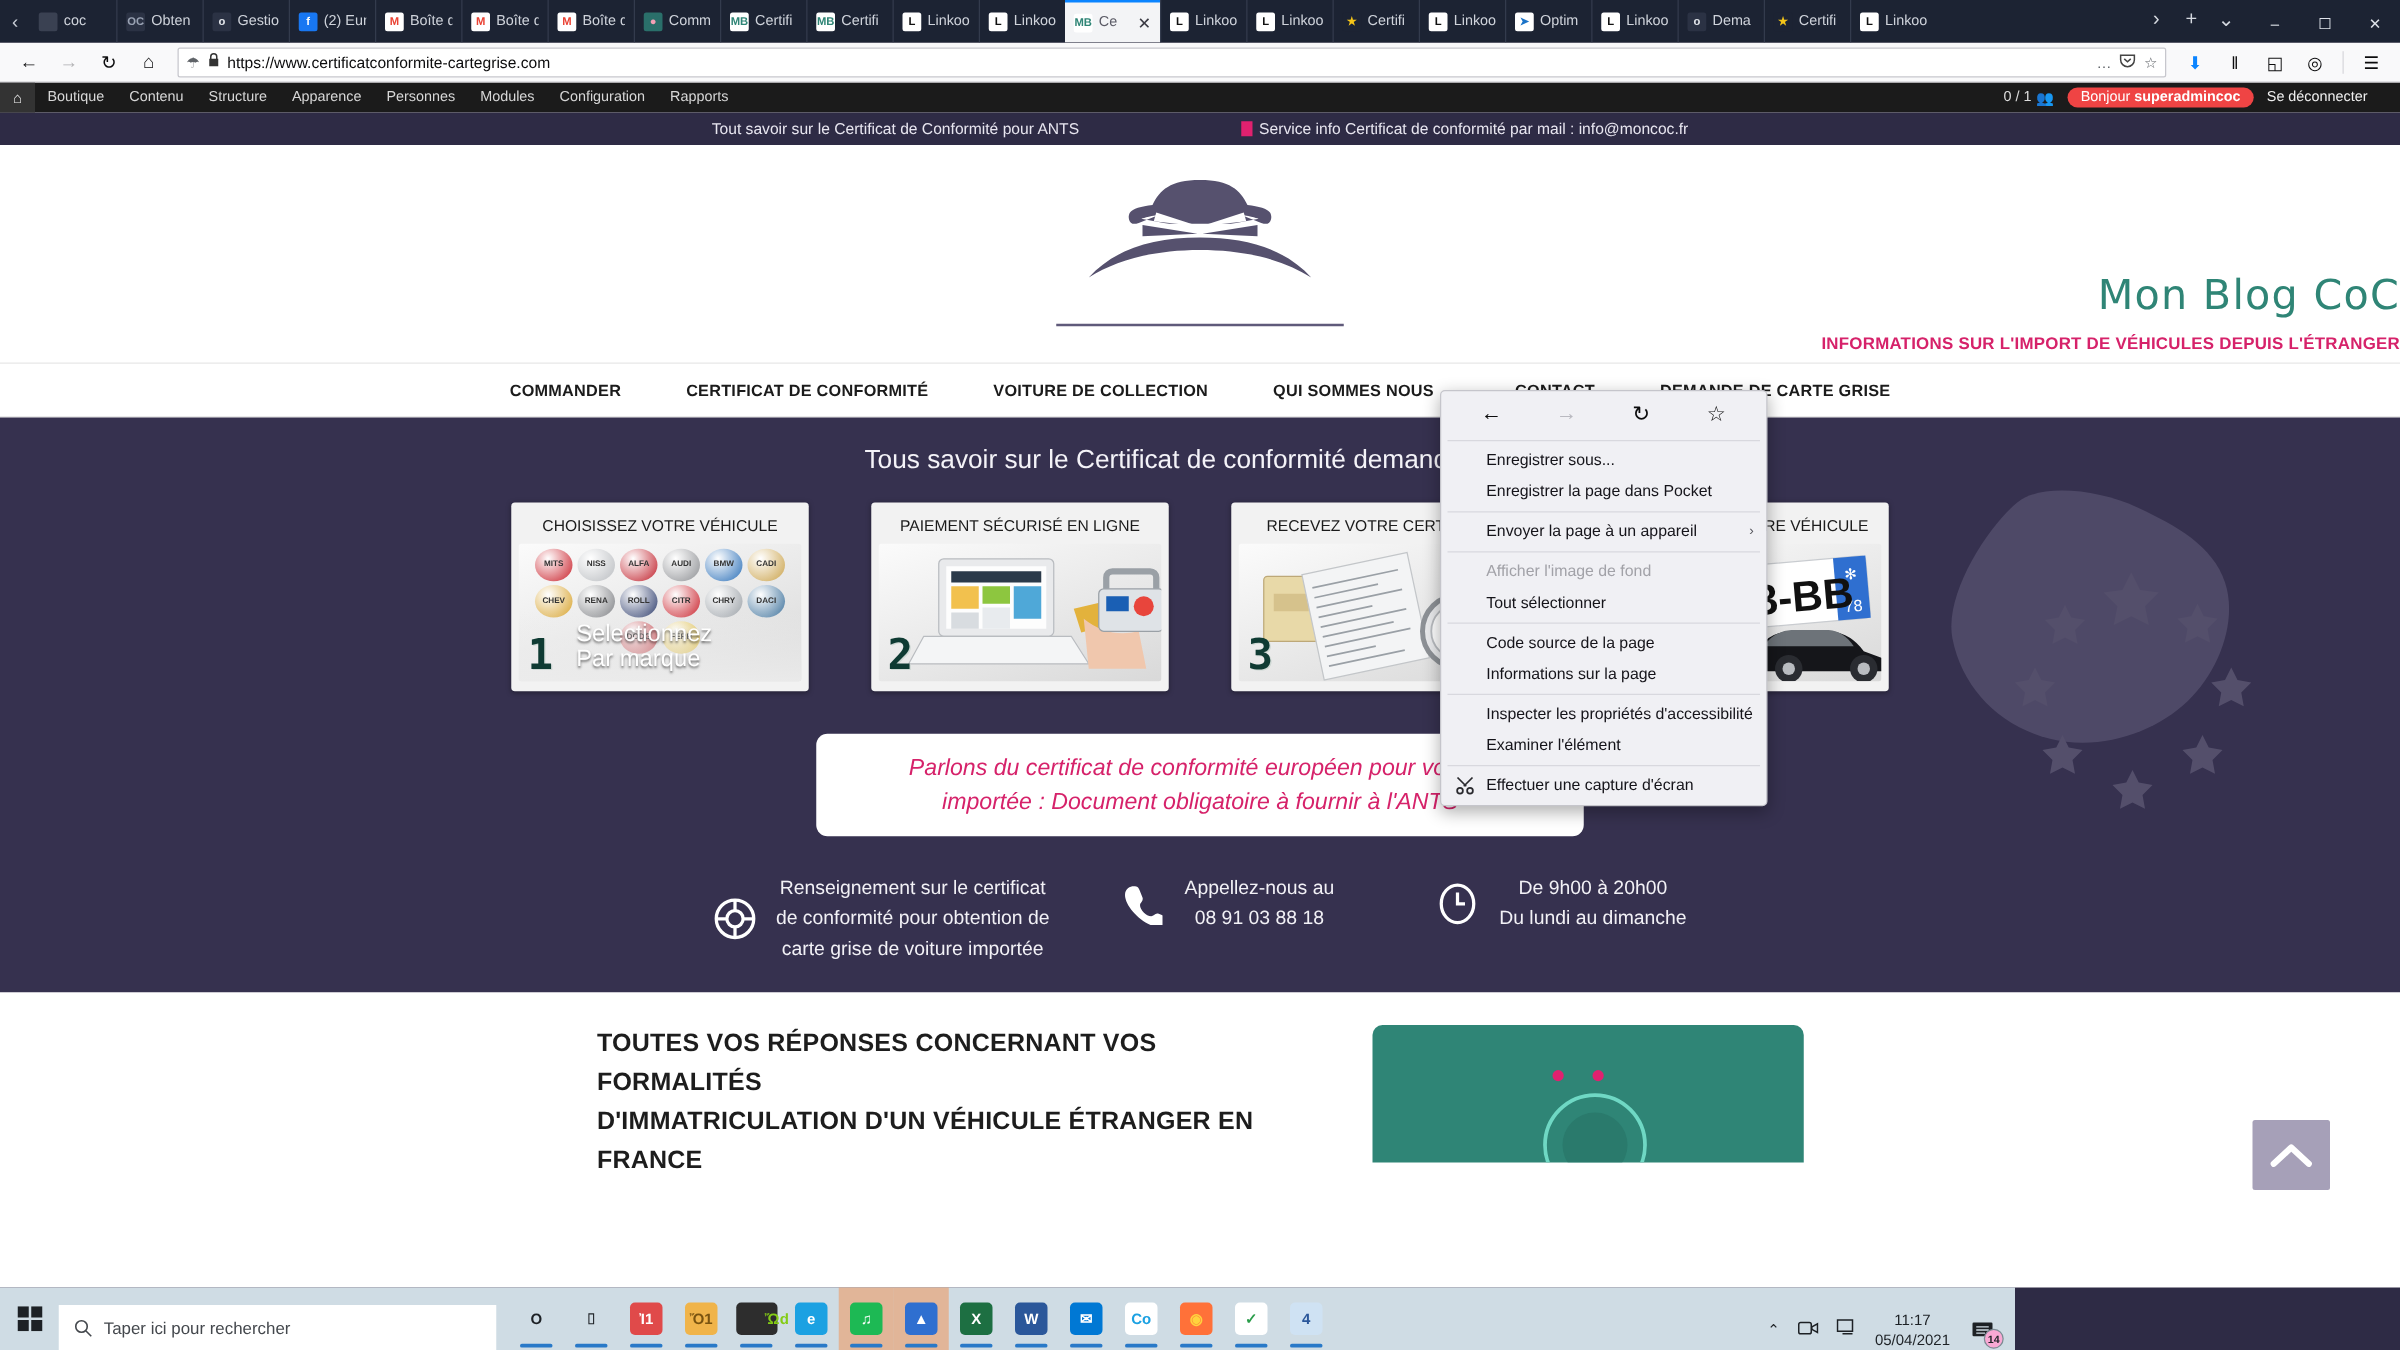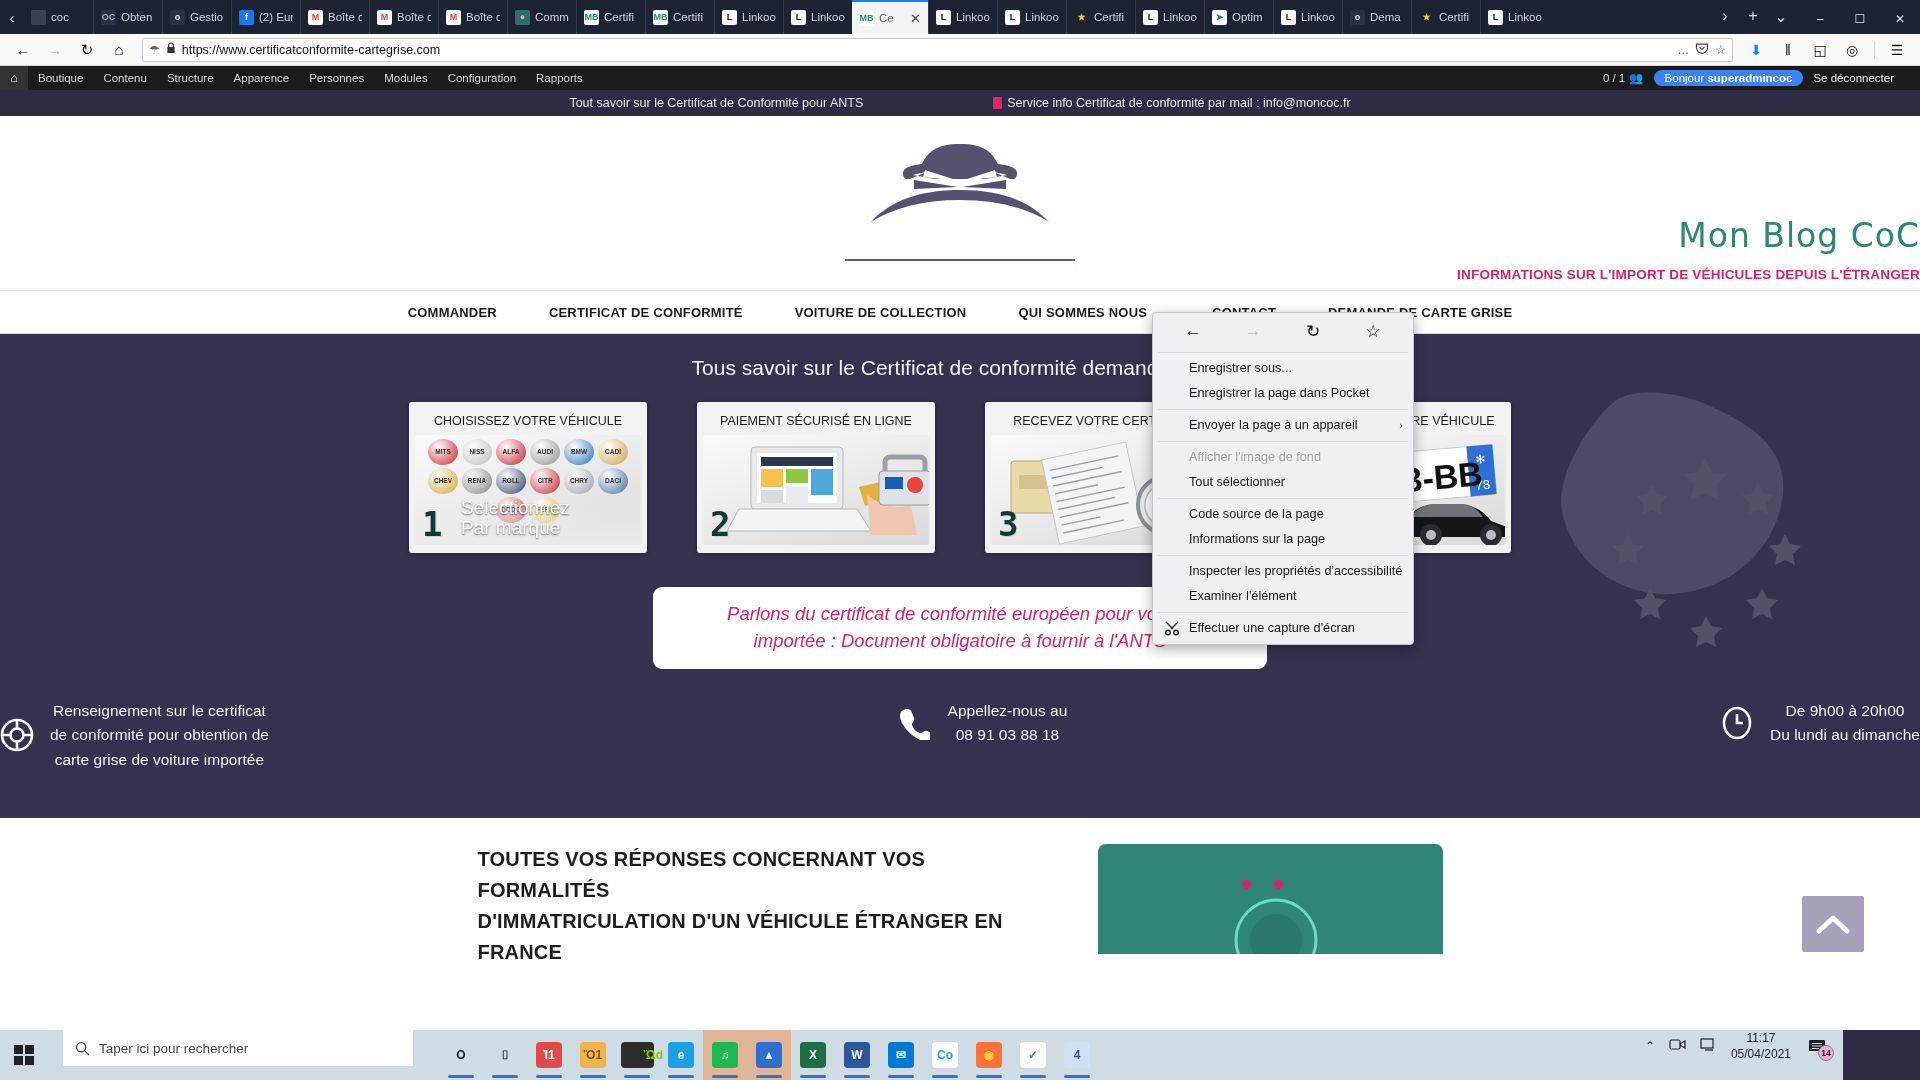--- a/index.html
+++ b/index.html
@@ -72,21 +72,21 @@
   }
   .admin-home {
     width:28px; height:24px; display:flex; align-items:center; justify-content:center;
     background:#333; color:#eee; font-size:12px;
   }
   .admin-menu { display:flex; align-items:center; gap:0; }
   .admin-menu .item { padding:0 10px; line-height:24px; color:#d7d7d7; }
   .admin-right { margin-left:auto; display:flex; align-items:center; gap:10px; padding-right:26px; }
   .admin-count { font-size:11.5px; color:#ddd; display:flex; align-items:center; gap:4px; }
   .admin-greet {
-    background:#3b82f6; color:#fff; border-radius:11px; padding:2px 11px; font-size:11.5px;
+    background:#ef4444; color:#fff; border-radius:11px; padding:2px 11px; font-size:11.5px;
   }
   .admin-greet b { font-weight:bold; }
   .admin-logout { color:#f0f0f0; font-size:11.5px; }
 
   .topbar {
     height:26px; background:#2e2b45; color:#e8e6f0; font-size:12.5px;
     display:flex; align-items:center; justify-content:center; gap:130px;
   }
   .topbar .mailbit { display:flex; align-items:center; gap:5px; }
   .topbar .mail-ic { width:9px; height:12px; background:#e0216f; display:inline-block; }
@@ -142,21 +142,21 @@
     width:30px; height:26px; border-radius:50%; display:flex; align-items:center; justify-content:center;
     font-size:6.5px; font-weight:bold; color:#333; overflow:hidden; line-height:1.05; text-align:center;
   }
 
   .pink-banner-wrap { display:flex; justify-content:center; padding:0 0 30px; }
   .pink-banner {
     background:#fff; border-radius:9px; width:614px; padding:14px 26px; text-align:center;
   }
   .pink-banner p { color:#d6226a; font-size:18.5px; font-style:italic; line-height:1.45; }
 
-  .info-row { display:flex; justify-content:space-between; align-items:flex-start; gap:0; padding:0 0 46px; }
+  .info-row { display:flex; justify-content:center; align-items:flex-start; gap:0; padding:0 0 22px; }
   .info-col { display:flex; align-items:center; gap:16px; color:#f2f1f6; }
   .info-ic { width:34px; height:34px; flex:0 0 34px; display:flex; align-items:center; justify-content:center; }
   .info-txt { font-size:15.5px; line-height:1.58; text-align:center; }
   .spacer-a { width:58px; } .spacer-b { width:82px; }
 
   .white-section { background:#fff; padding:26px 0 0; position:relative; }
   .ws-inner { display:flex; justify-content:center; gap:60px; align-items:flex-start; }
   .ws-title {
     font-size:20px; font-weight:bold; color:#1d1d1d; line-height:1.55; max-width:560px; letter-spacing:.2px;
   }
@@ -181,22 +181,22 @@
   .ctx-sep { height:1px; background:#d8d8de; margin:3px 5px; }
   .ctx-item {
     display:flex; align-items:center; gap:7px; padding:4px 10px 4px 36px; line-height:17px; position:relative;
   }
   .ctx-item.disabled { color:#a2a2a8; }
   .ctx-item .sub-arrow { margin-left:auto; font-size:11px; color:#55555c; }
   .ctx-item .ctx-ic { position:absolute; left:11px; top:4px; width:16px; height:16px; }
 
   
   #taskbar {
-    position:absolute; left:0; bottom:0; width:1843px; height:50px; background:#cfdce4;
-    display:flex; align-items:flex-start; gap:16px; z-index:60;
+    position:absolute; left:0; bottom:0; width:1612px; height:50px; background:#cfdce4;
+    display:flex; align-items:flex-end; gap:0; z-index:60;
   }
   .start { width:47px; height:50px; display:flex; align-items:center; justify-content:center; }
   .tb-search {
     width:350px; height:36px; background:#fff; display:flex; align-items:center; gap:9px;
     padding:0 12px; font-size:13.5px; color:#44484d;
   }
   .tb-icons { display:flex; align-items:center; gap:0; margin-left:10px; }
   .tb-ic {
     width:44px; height:50px; display:flex; align-items:center; justify-content:center; position:relative;
   }

